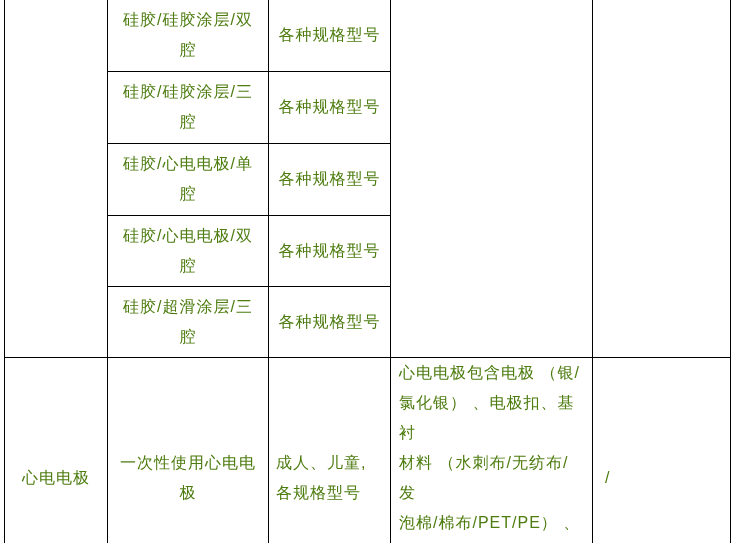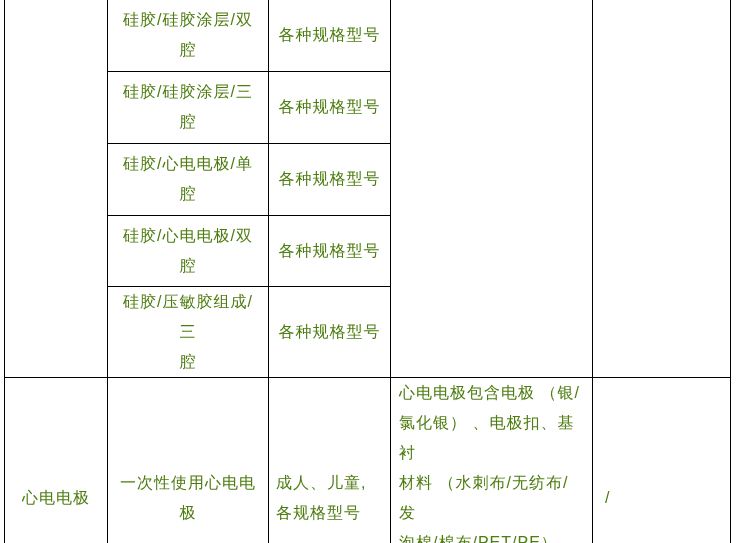--- a/index.html
+++ b/index.html
@@ -72,21 +72,21 @@
       <td>硅胶/心电电极/单
 腔</td>
       <td>各种规格型号</td>
     </tr>
     <tr class="r-small">
       <td>硅胶/心电电极/双
 腔</td>
       <td>各种规格型号</td>
     </tr>
     <tr class="r-small">
-      <td>硅胶/压敏胶组成/三
+      <td>硅胶/超滑涂层/三
 腔</td>
       <td>各种规格型号</td>
     </tr>
     <tr class="r-big">
       <td>心电电极</td>
       <td>一次性使用心电电
 极</td>
       <td class="align-left">成人、儿童,
 各规格型号</td>
       <td class="desc">心电电极包含电极 （银/

